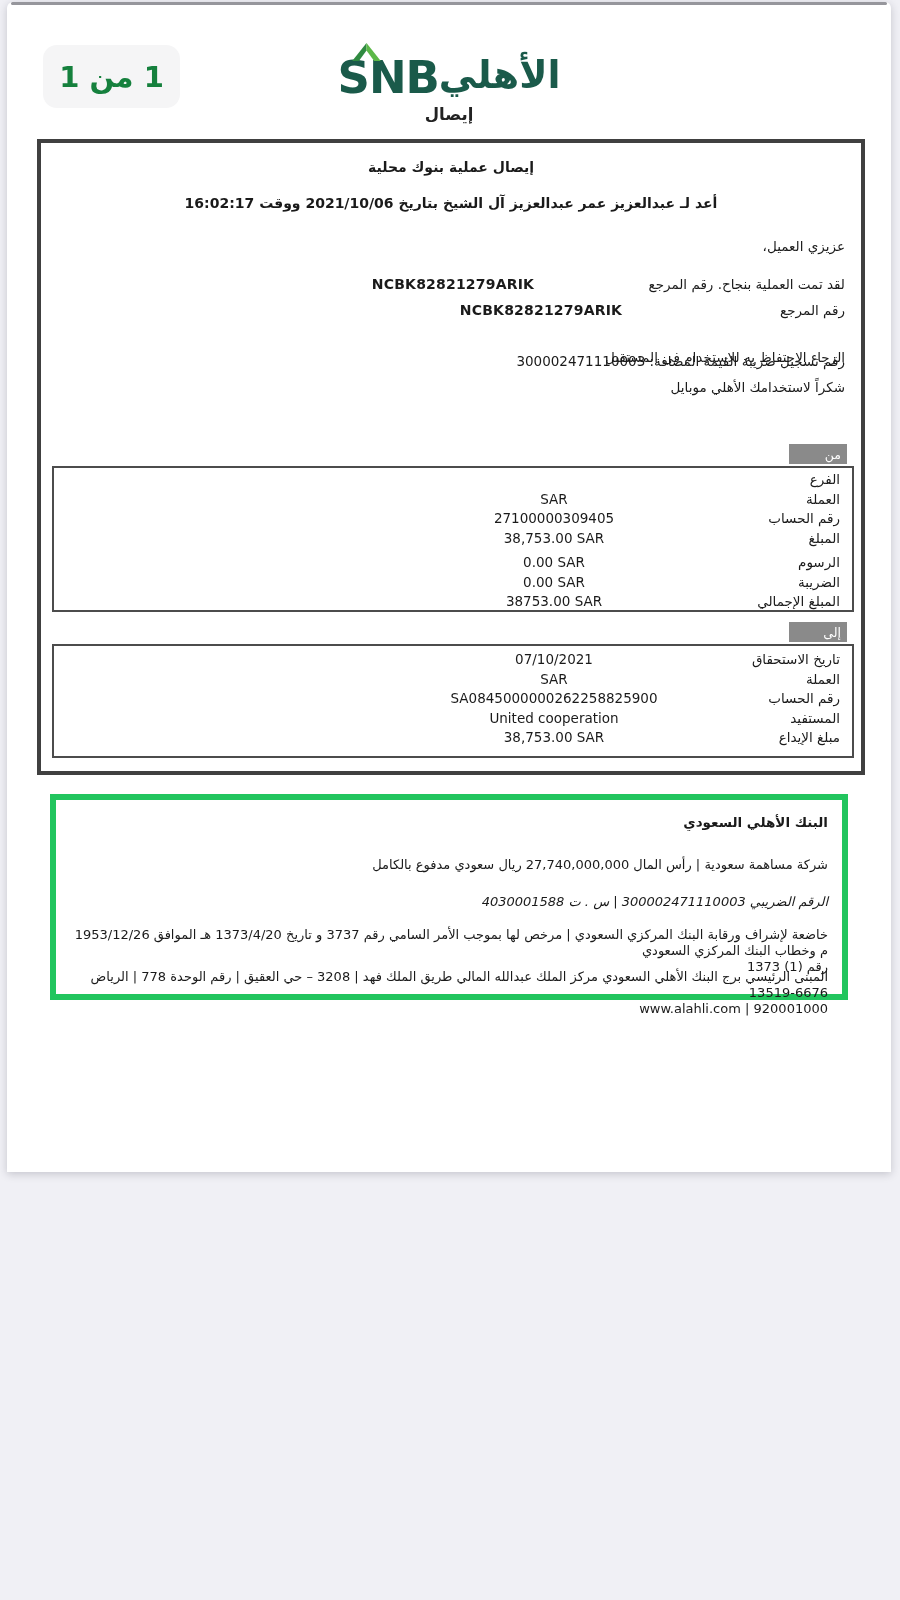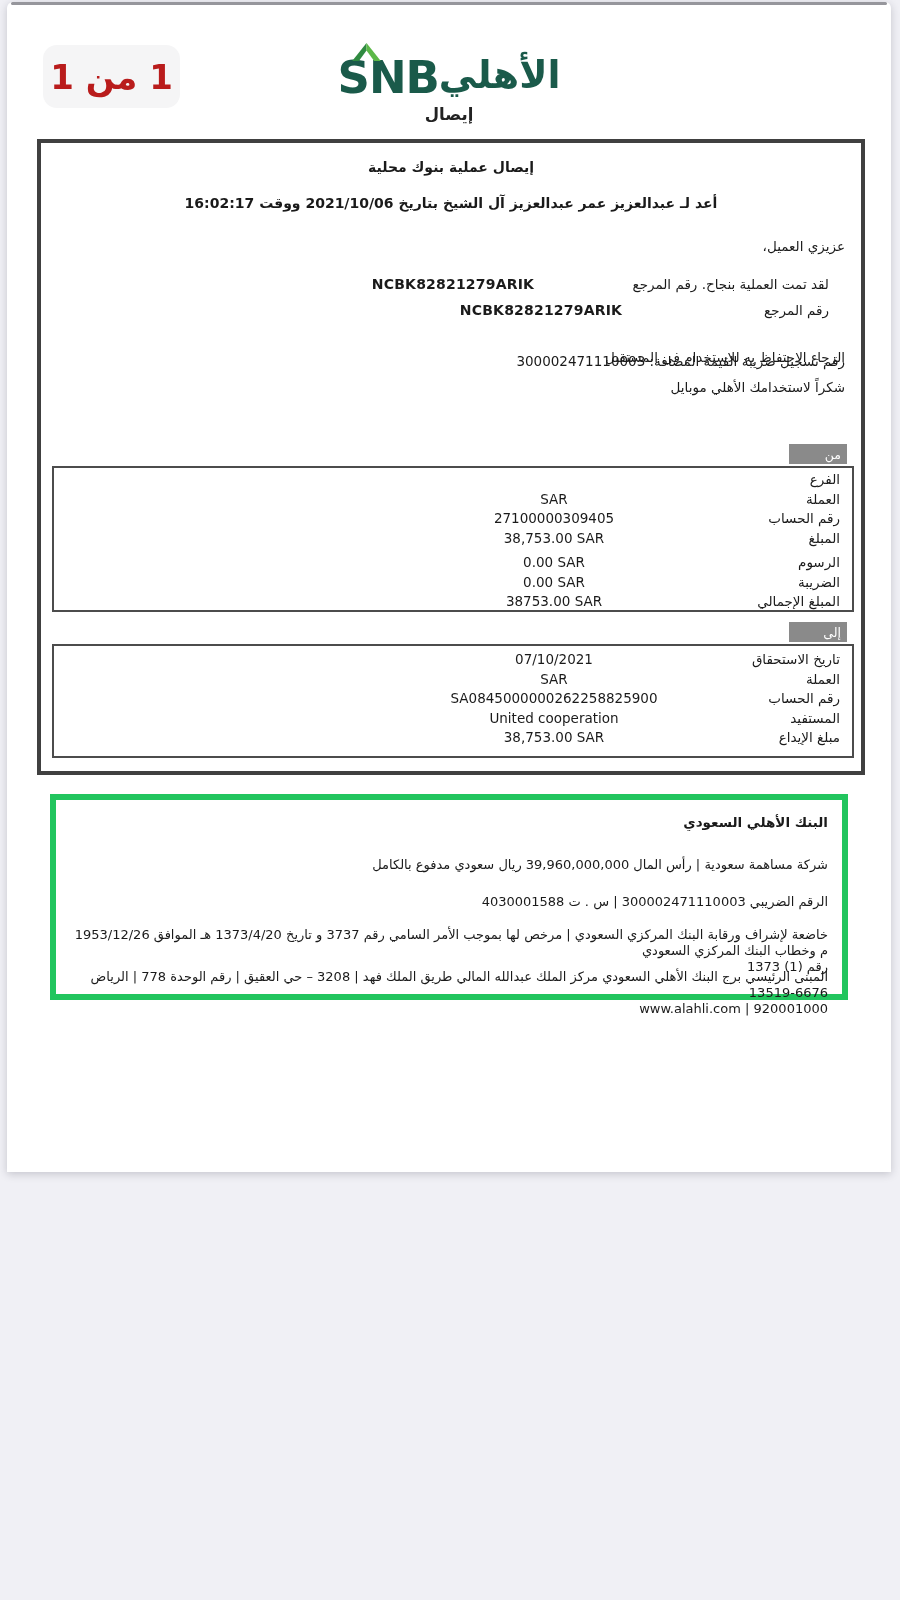--- a/index.html
+++ b/index.html
@@ -17,21 +17,21 @@
     border-radius:6px 6px 0 0;
     box-shadow:0 2px 8px rgba(40,40,60,0.22);
   }
   .top-strip{
     position:absolute;top:0;left:4px;right:4px;height:3px;
     background:#96969c;border-radius:3px;
   }
   .page-badge{
     position:absolute;left:36px;top:43px;width:137px;height:63px;
     background:#f5f5f6;border-radius:14px;
-    color:#b91c1c;font-size:34px;font-weight:600;
+    color:#15803d;font-size:29px;font-weight:600;
     display:flex;align-items:center;justify-content:center;
   }
   
   .logo{
     position:absolute;top:54px;left:0;right:0;height:42px;
     display:flex;justify-content:center;align-items:flex-end;gap:0;
   }
   .logo-snb-wrap{position:relative;display:inline-block;}
   .logo-snb{
     font-size:45px;line-height:40px;font-weight:bold;color:#1a5a4a;
@@ -51,21 +51,21 @@
     border:4px solid #404040;background:#fff;box-sizing:border-box;
   }
   .c-line{position:absolute;left:0;right:0;text-align:center;font-weight:bold;font-size:14px;}
   .l1{top:16px;}
   .l2{top:52px;}
   .r-line{position:absolute;left:16px;right:16px;text-align:right;font-size:13.5px;direction:rtl;}
   .greeting{top:95px;}
   .keep{top:206px;}
   .vat{top:210px;}
   .thanks{top:236px;}
-  .ref-row{position:absolute;left:0;right:16px;height:22px;}
+  .ref-row{position:absolute;left:0;right:0;height:22px;}
   .row1{top:133px;}
   .row2{top:159px;}
   .ref-label{position:absolute;right:16px;font-size:13.5px;direction:rtl;}
   .ref-value{position:absolute;width:300px;text-align:center;font-weight:bold;font-size:14px;letter-spacing:0.2px;}
   .v1{left:262px;}
   .v2{left:350px;}
   
   .tab{
     position:absolute;right:14px;width:58px;height:20px;
     background:#8a8a8a;color:#ffffff;font-size:12.5px;line-height:22px;
@@ -84,21 +84,21 @@
   .tval{position:absolute;left:150px;width:700px;text-align:center;font-size:13.5px;}
   .tlabel{position:absolute;right:12px;font-size:13.5px;direction:rtl;}
   
   .footer-box{
     position:absolute;left:43px;top:792px;width:798px;height:206px;
     border:6px solid #22c55e;background:#fff;box-sizing:border-box;
   }
   .f-title{position:absolute;left:14px;right:14px;text-align:right;font-size:13.5px;font-weight:bold;direction:rtl;top:14px;}
   .f-line{position:absolute;left:14px;right:14px;text-align:right;font-size:13px;line-height:16px;direction:rtl;}
   .f1{top:57px;}
-  .f2{top:94px;}
+  .f2{top:94px;font-style:italic;}
   .f3{top:127px;}
   .f4{top:169px;}
 </style>
 </head>
 <body>
 
 <div class="page">
   <div class="top-strip"></div>
 
   <div class="page-badge" dir="rtl">1 من 1</div>
@@ -204,18 +204,18 @@
           <div class="trow">
             <span class="tval" dir="ltr">38,753.00 SAR</span>
             <span class="tlabel">مبلغ الإيداع</span>
           </div>
         </div>
     </div>
   </div>
 
   <div class="footer-box">
     <div class="f-title">البنك الأهلي السعودي</div>
-    <div class="f-line f1">شركة مساهمة سعودية | رأس المال 39,960,000,000 ريال سعودي مدفوع بالكامل</div>
+    <div class="f-line f1">شركة مساهمة سعودية | رأس المال 27,740,000,000 ريال سعودي مدفوع بالكامل</div>
     <div class="f-line f2">الرقم الضريبي 300002471110003 | س . ت 4030001588</div>
     <div class="f-line f3"><span>خاضعة لإشراف ورقابة البنك المركزي السعودي | مرخص لها بموجب الأمر السامي رقم 3737 و تاريخ 1373/4/20 هـ الموافق 1953/12/26 م وخطاب البنك المركزي السعودي</span><br><span>رقم (1) 1373</span></div>
     <div class="f-line f4"><span>المبنى الرئيسي برج البنك الأهلي السعودي مركز الملك عبدالله المالي طريق الملك فهد | 3208 – حي العقيق | رقم الوحدة 778 | الرياض 6676-13519</span><br><span>920001000 | www.alahli.com</span></div>
   </div>
 </div>
 
 </body></html>

